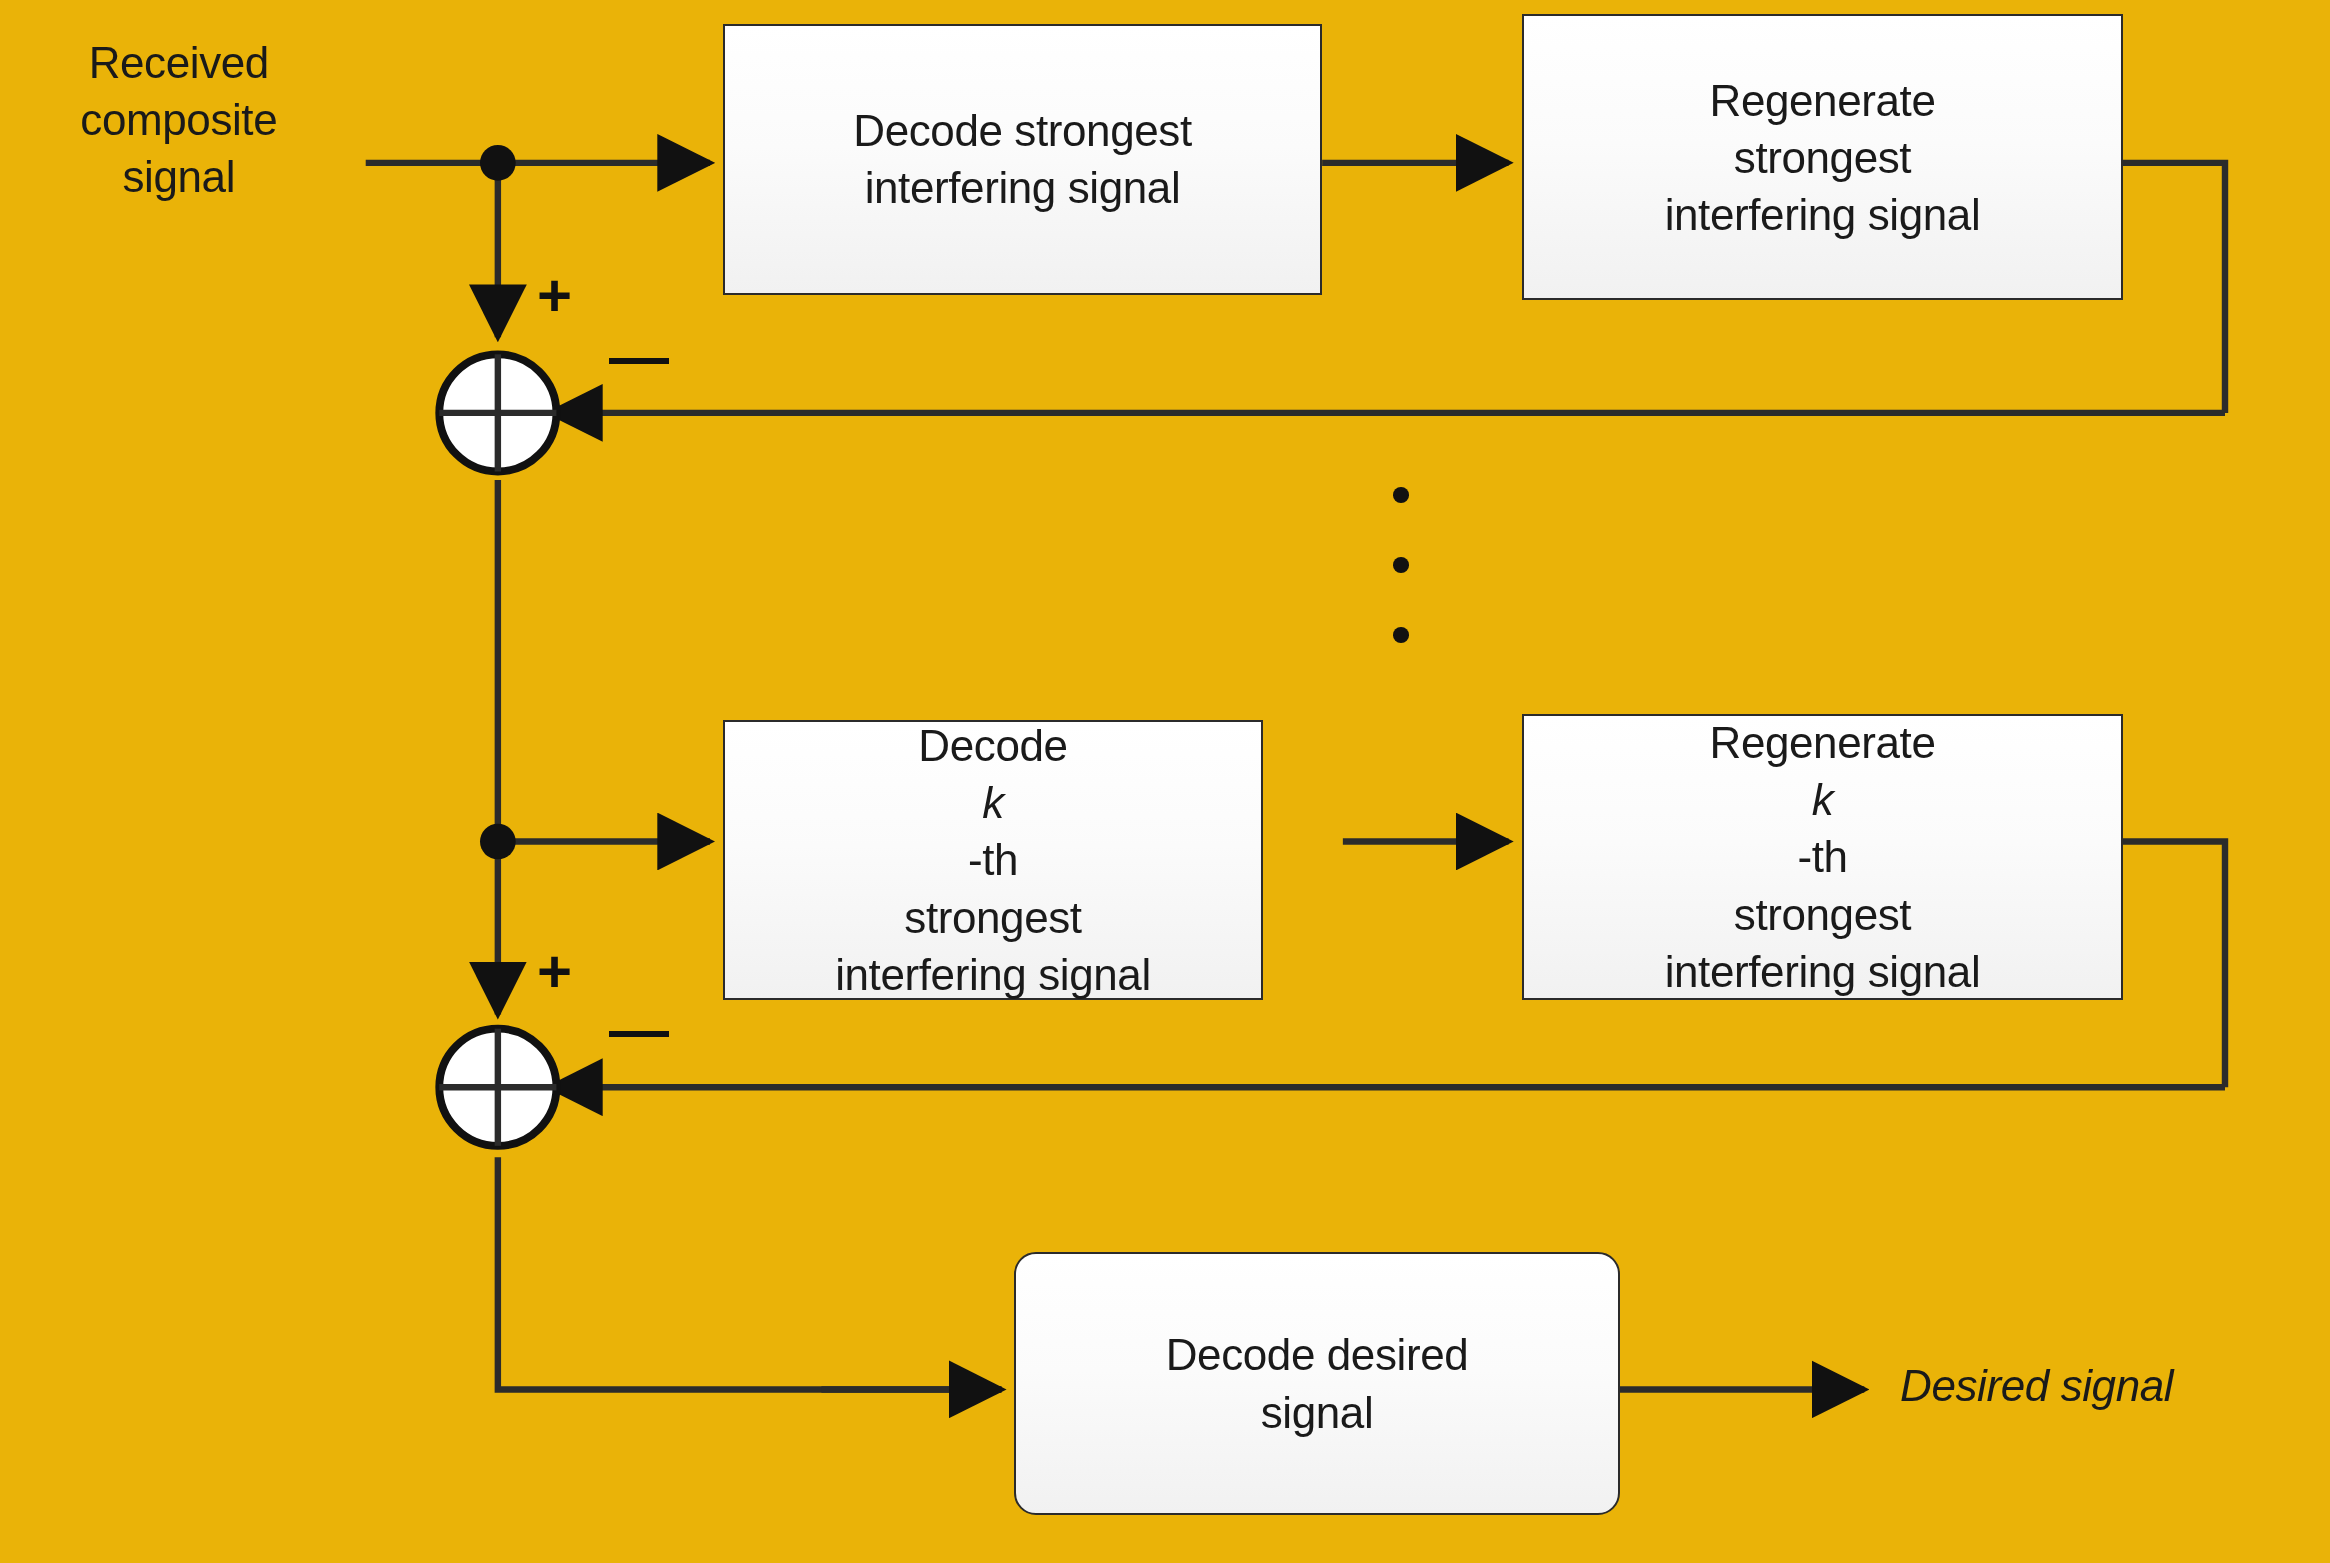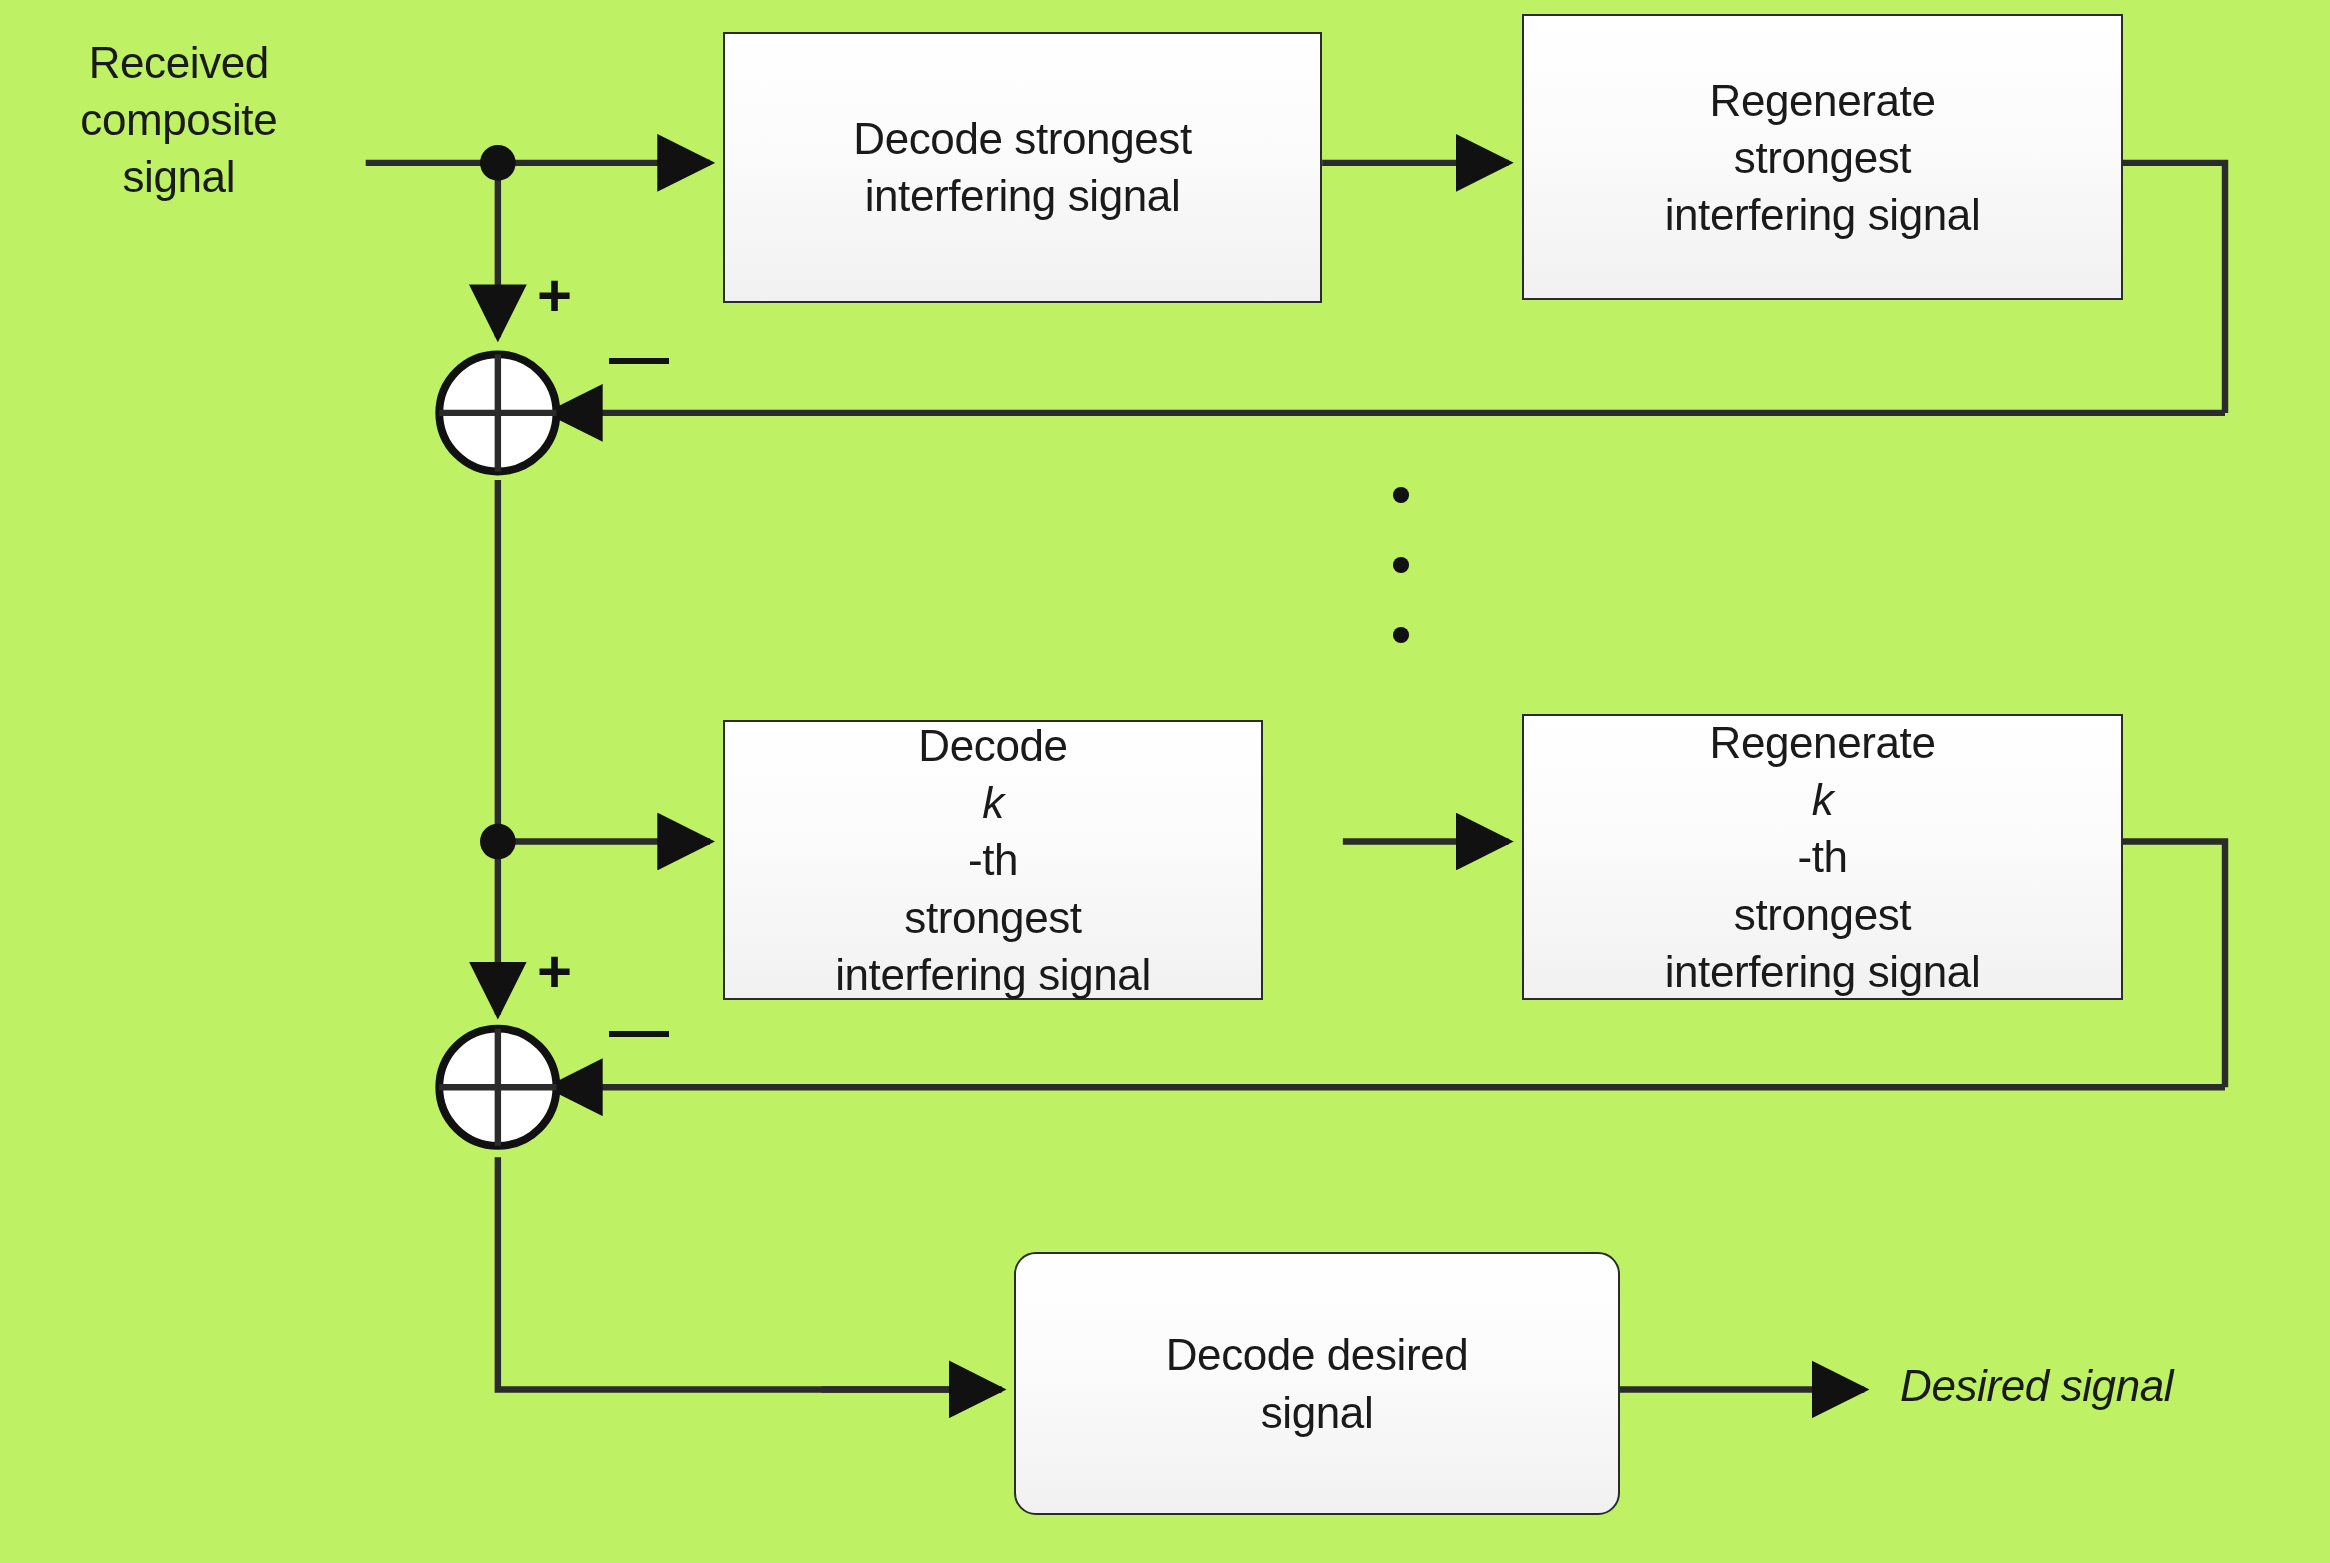--- a/index.html
+++ b/index.html
@@ -1,18 +1,18 @@
 <!DOCTYPE html>
 <html style="font-size:11.4px"><head>
 <meta charset="utf-8">
 <title>SIC Block Diagram</title>
 <style>
   html,body{margin:0;padding:0;background:#ffffff;}
   body{font-family:"Liberation Sans", sans-serif;}
-  #stage{position:relative;width:2330px;height:1563px;background:#bef264;overflow:hidden;}
+  #stage{position:relative;width:2330px;height:1563px;background:#eab308;overflow:hidden;}
   svg#wires{position:absolute;left:0;top:0;width:2330px;height:1563px;}
 
   .blk{
     position:absolute;
     box-sizing:border-box;
     border:2.9px solid #2b2b2b;
     background:linear-gradient(180deg,#ffffff 0%,#fbfbfb 45%,#f1f1f1 100%);
     display:flex;align-items:center;justify-content:center;
     text-align:center;
     color:#1a1a1a;
@@ -109,21 +109,21 @@
     <circle cx="697" cy="228" r="25" fill="#111111"></circle>
     <circle cx="697" cy="1178" r="25" fill="#111111"></circle>
   </svg>
 
   <div class="freetext" style="left:14.3px; top:34px; width:329px;">Received
 composite
 signal</div>
 
   <div class="freetext left" style="left:1900px; top:1357px;">Desired signal</div>
 
-  <div class="blk" style="left:723px; top:23.6px; width:599px; height:271px;margin-top:8px;">
+  <div class="blk" style="left:723px; top:23.6px; width:599px; height:271px;">
     <span>
       <span>Decode strongest</span>
       <span>interfering signal</span>
     </span>
   </div>
 
   <div class="blk" style="left:1522px; top:14.3px; width:601px; height:286px;">
     <span>
       <span>Regenerate</span>
       <span>strongest</span>

